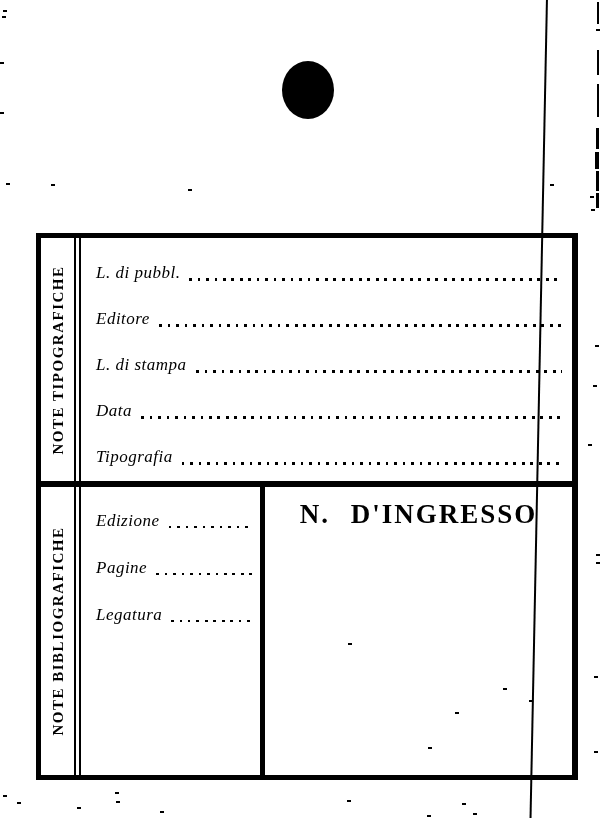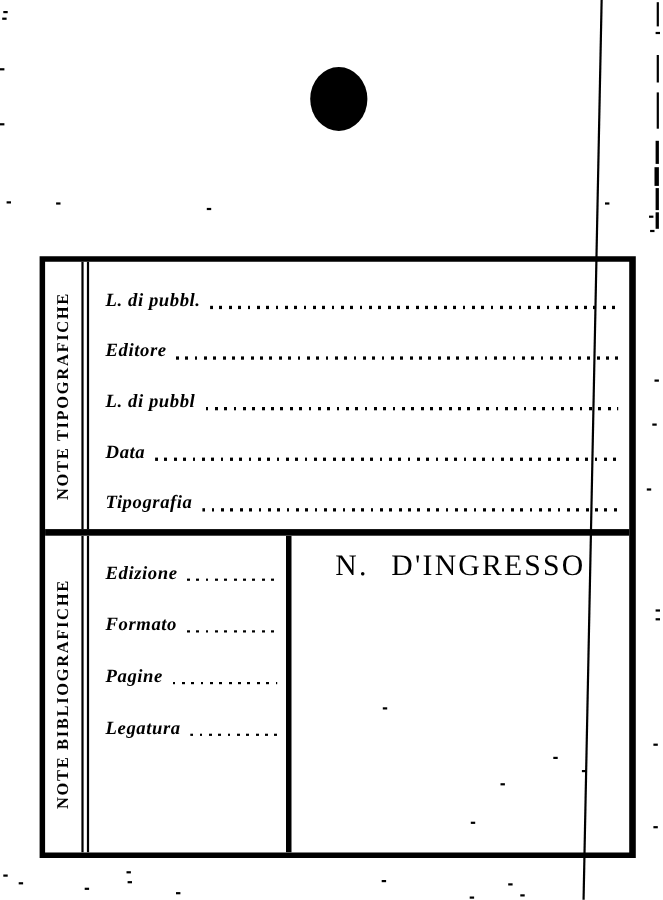--- a/index.html
+++ b/index.html
@@ -31,32 +31,32 @@
               transform:translate(-50%,-50%) rotate(-90deg);
               white-space:nowrap;font-weight:bold;font-size:15px;
               letter-spacing:1.5px}
 
   .dbl{width:7px;flex:none;box-sizing:border-box;
        border-left:2px solid #000;border-right:2px solid #000}
 
   .fields{flex:1;display:flex;flex-direction:column;
           padding:12px 10px 0 15px;box-sizing:border-box}
   .frow{height:46px;display:flex;align-items:center}
-  .flabel{font-style:italic;font-weight:bold;font-size:17px;
+  .flabel{font-style:italic;font-weight:normal;font-size:17px;
           white-space:nowrap;letter-spacing:.5px}
   .dots{flex:1;height:2.5px;margin:13px 0 0 9px;
         background:repeating-linear-gradient(90deg,#000 0 2.5px,transparent 2.5px 8.5px)}
 
   .bfields{width:184px;flex:none;display:flex;flex-direction:column;
            padding:10px 8px 0 15px;box-sizing:border-box;
            border-right:5px solid #000}
   .bfields .frow{height:47px}
 
   .ingresso{flex:1;text-align:center;padding-top:12px;box-sizing:border-box}
-  .ingresso-label{font-size:27px;font-weight:normal;letter-spacing:2px;
+  .ingresso-label{font-size:27px;font-weight:bold;letter-spacing:2px;
                   word-spacing:12px;white-space:nowrap}
 
   
   .edge-seg{position:absolute;background:#000}
   .seg-a{left:597px;top:2px;width:2px;height:22px}
   .seg-b{left:597px;top:50px;width:2px;height:25px}
   .seg-c{left:597px;top:84px;width:2px;height:33px}
   .seg-d{left:596px;top:128px;width:3px;height:21px}
   .seg-e{left:595px;top:152px;width:4px;height:17px}
   .seg-f{left:596px;top:171px;width:3px;height:20px}
@@ -101,21 +101,21 @@
     <div class="fields">
       <div class="frow">
         <span class="flabel">L. di pubbl.</span>
         <span class="dots"></span>
       </div>
       <div class="frow">
         <span class="flabel">Editore</span>
         <span class="dots"></span>
       </div>
       <div class="frow">
-        <span class="flabel">L. di pubbl</span>
+        <span class="flabel">L. di stampa</span>
         <span class="dots"></span>
       </div>
       <div class="frow">
         <span class="flabel">Data</span>
         <span class="dots"></span>
       </div>
       <div class="frow">
         <span class="flabel">Tipografia</span>
         <span class="dots"></span>
       </div>
@@ -126,24 +126,20 @@
     <div class="side-col">
       <span class="side-label">NOTE BIBLIOGRAFICHE</span>
     </div>
     <div class="dbl"></div>
     <div class="bfields">
       <div class="frow">
         <span class="flabel">Edizione</span>
         <span class="dots"></span>
       </div>
       <div class="frow">
-        <span class="flabel">Formato</span>
-        <span class="dots"></span>
-      </div>
-      <div class="frow">
         <span class="flabel">Pagine</span>
         <span class="dots"></span>
       </div>
       <div class="frow">
         <span class="flabel">Legatura</span>
         <span class="dots"></span>
       </div>
     </div>
     <div class="ingresso">
       <span class="ingresso-label">N. D'INGRESSO</span>

